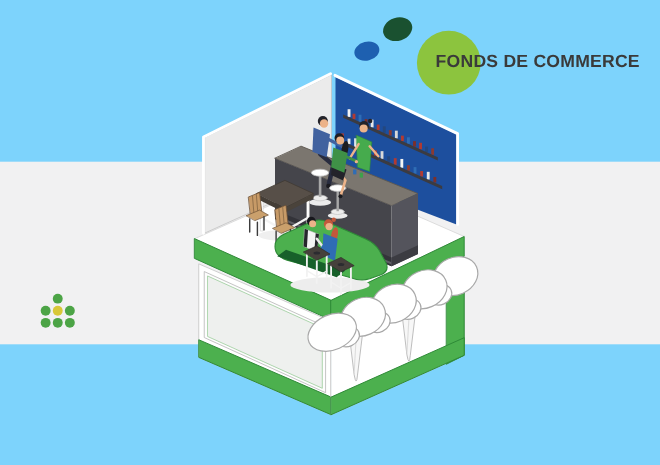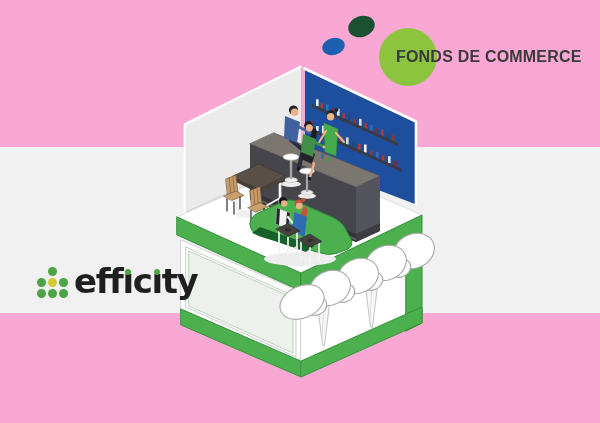--- a/index.html
+++ b/index.html
@@ -1,16 +1,16 @@
 <!DOCTYPE html>
 <html style="--band-gray: #f1f1f2; --brand-green: #4cb04e; --brand-green-dark: #2e8a37; --wall-blue: #1d4f9e; --wall-gray: #ebebeb; --badge-green: #8cc43e; --dark-green-dot: #1a5130; --blue-dot: #1e60b0; --logo-green: #4ca446; --logo-yellow: #d8c838; --text-dark: #3a3a3a; --logo-text: #1f1f1f;"><head>
 <meta charset="utf-8">
 <style>
   html,body{margin:0;padding:0;background:#fff;}
-  .stage{position:relative;width:600px;height:423px;background:#f9a8d4;overflow:hidden;
+  .stage{position:relative;width:600px;height:423px;background:#7dd3fc;overflow:hidden;
          font-family:"Liberation Sans",sans-serif;}
   .band{position:absolute;left:0;top:147px;width:600px;height:166px;background:var(--band-gray);}
   .illus{position:absolute;left:0;top:0;width:600px;height:423px;}
 
   
   .dot-dark{position:absolute;left:348px;top:16px;width:27px;height:21px;border-radius:50%;
             background:var(--dark-green-dot);transform:rotate(-18deg);}
   .dot-blue{position:absolute;left:322px;top:38px;width:23px;height:17px;border-radius:50%;
             background:var(--blue-dot);transform:rotate(-14deg);}
   .badge-circle{position:absolute;left:379px;top:28px;width:58px;height:58px;border-radius:50%;
@@ -235,14 +235,13 @@
 
   <div class="logo-dots">
     <i class="d-top"></i>
     <i class="d-r2a"></i>
     <i class="d-r2b"></i>
     <i class="d-r2c"></i>
     <i class="d-r3a"></i>
     <i class="d-r3b"></i>
     <i class="d-r3c"></i>
   </div>
-  <div class="logo-text"><span>eff</span><span class="ltr-i">ı</span><span>c</span><span class="ltr-i">ı</span><span>ty</span></div>
 </div>
 
 </body></html>

